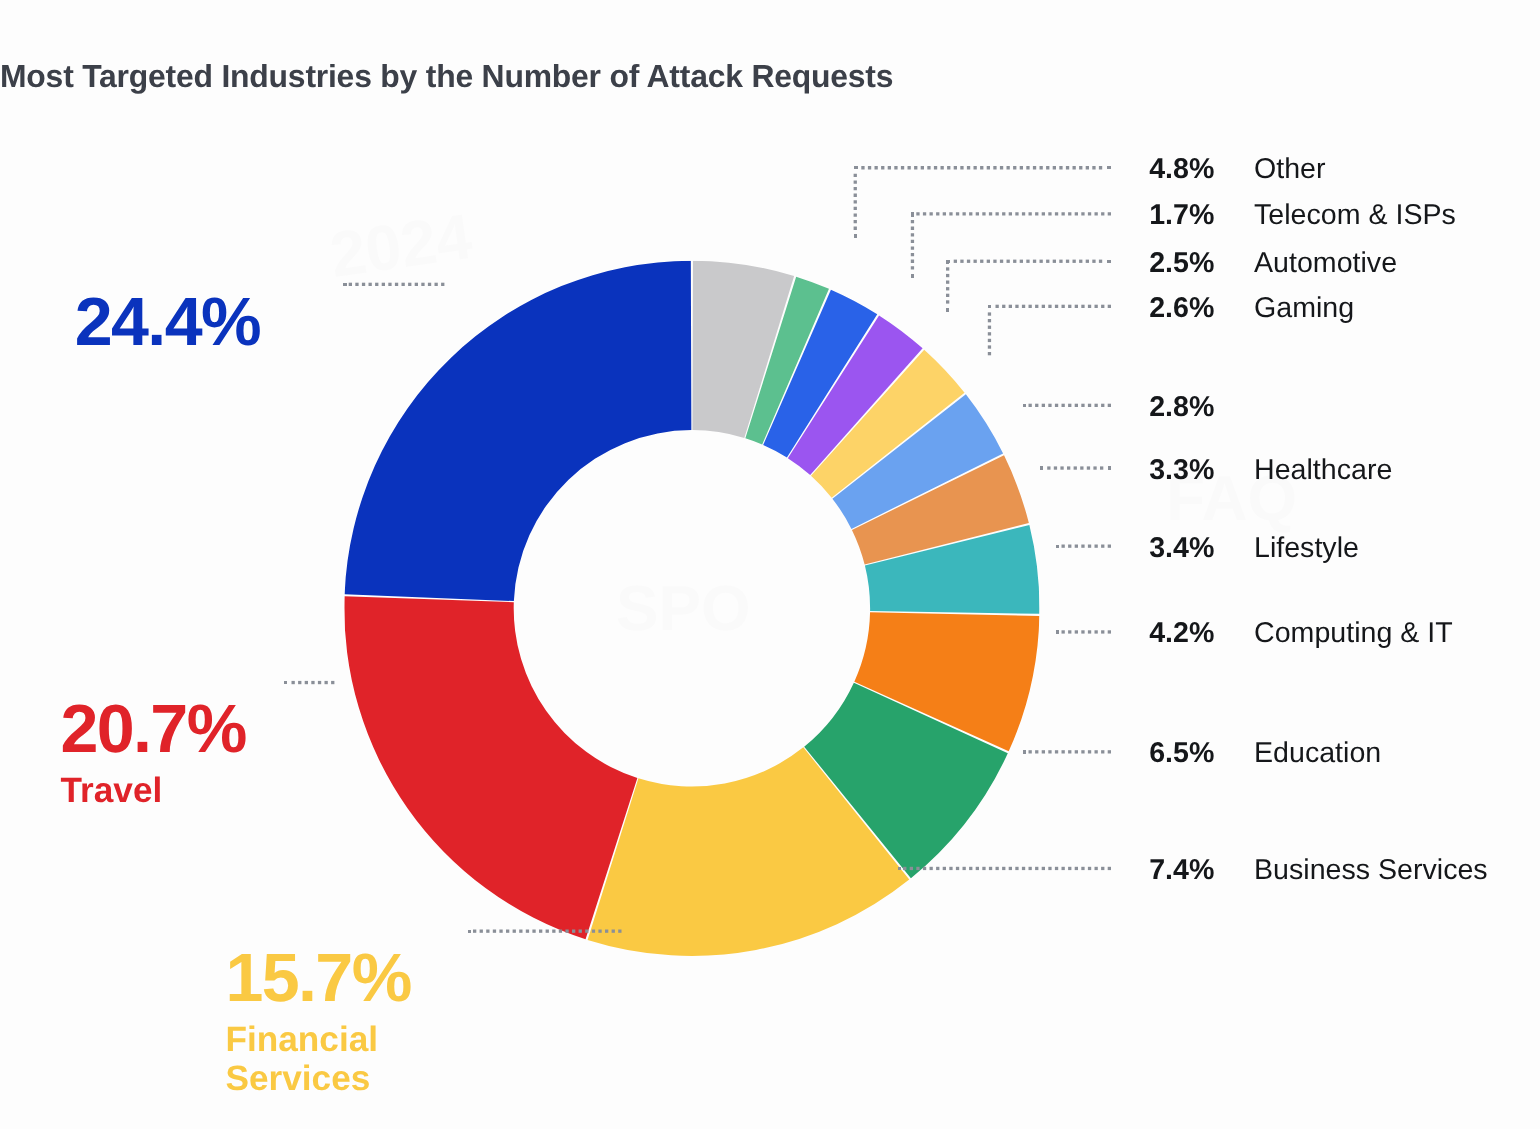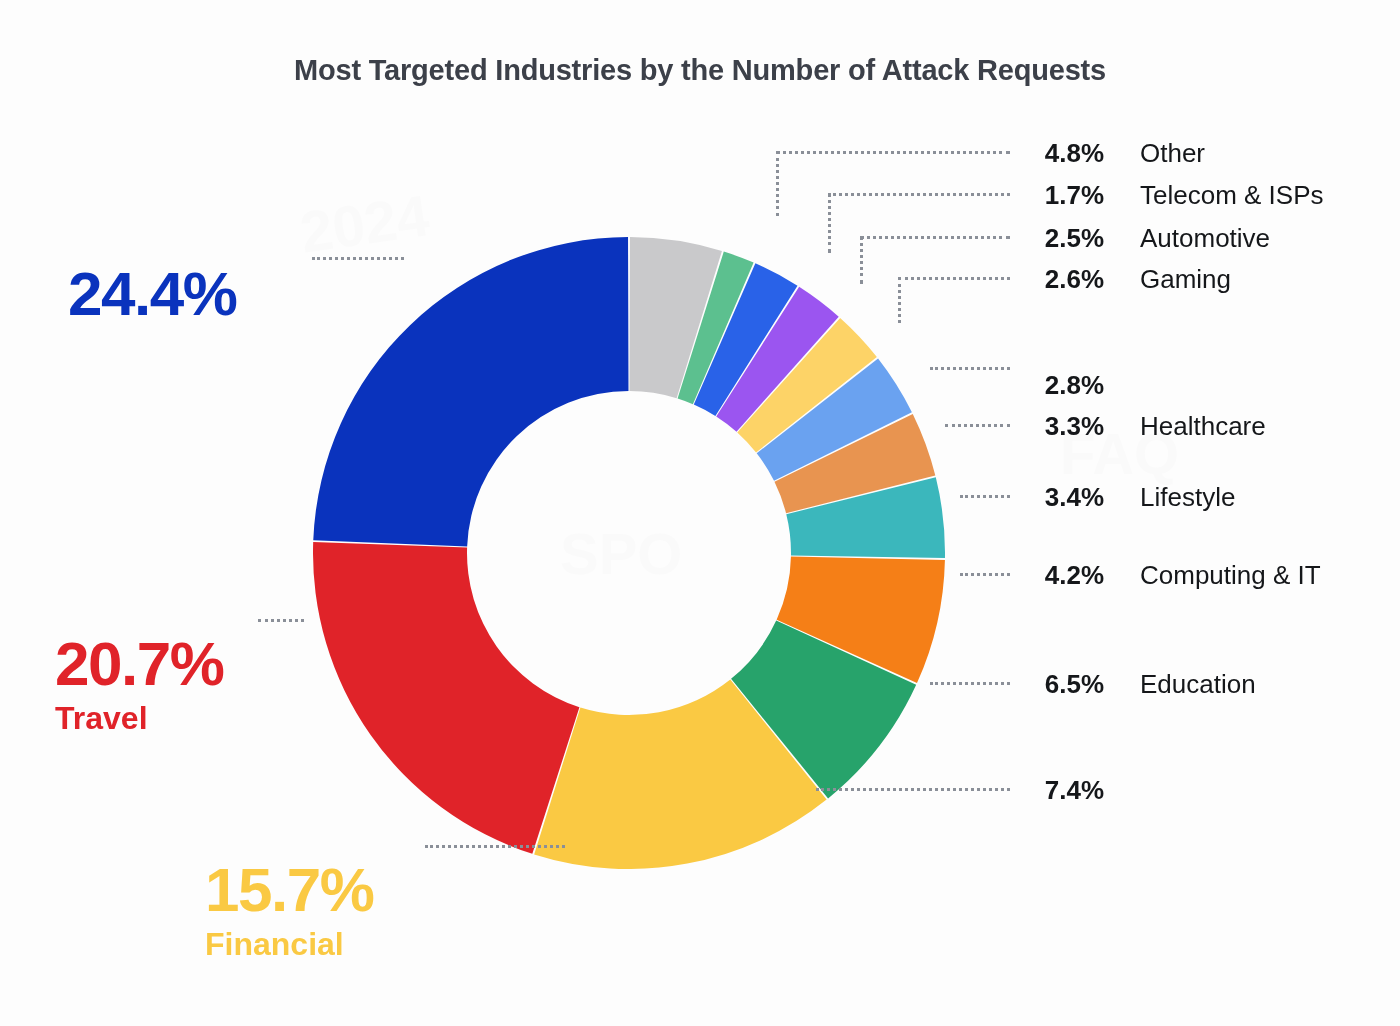--- a/index.html
+++ b/index.html
@@ -9,21 +9,21 @@
     font-family:"Liberation Sans", sans-serif;
     position:relative;
     overflow:hidden;
   }
   #stage { position:absolute; inset:0; }
 
   
   .title {
     position:absolute;
     top:54px; left:0; width:1400px;
-    text-align:center;
+    text-align:left;
     font-size:29px;
     font-weight:bold;
     color:#3C4049;
     letter-spacing:-0.2px;
   }
 
   
   .donut-wrap {
     position:absolute;
     left:313px; top:237px;
@@ -157,50 +157,52 @@
     <span class="legend-name">Telecom &amp; ISPs</span>
   </div>
   <div class="legend-row" style="left:1018px; top:223px;">
     <span class="legend-pct">2.5%</span>
     <span class="legend-name">Automotive</span>
   </div>
   <div class="legend-row" style="left:1018px; top:264px;">
     <span class="legend-pct">2.6%</span>
     <span class="legend-name">Gaming</span>
   </div>
-  <div class="legend-row" style="left:1018px; top:354px;margin-top:16px;">
+  <div class="legend-row" style="left:1018px; top:354px;">
     <span class="legend-pct">2.8%</span>
   </div>
   <div class="legend-row" style="left:1018px; top:411px;">
     <span class="legend-pct">3.3%</span>
     <span class="legend-name">Healthcare</span>
   </div>
   <div class="legend-row" style="left:1018px; top:482px;">
     <span class="legend-pct">3.4%</span>
     <span class="legend-name">Lifestyle</span>
   </div>
   <div class="legend-row" style="left:1018px; top:560px;">
     <span class="legend-pct">4.2%</span>
     <span class="legend-name">Computing &amp; IT</span>
   </div>
   <div class="legend-row" style="left:1018px; top:669px;">
     <span class="legend-pct">6.5%</span>
     <span class="legend-name">Education</span>
   </div>
   <div class="legend-row" style="left:1018px; top:775px;">
     <span class="legend-pct">7.4%</span>
+    <span class="legend-name">Business Services</span>
   </div>
 
   <div class="callout" id="callout-retail" style="color: rgb(10, 51, 189);">
     <span class="big">24.4%</span>
   </div>
 
   <div class="callout" id="callout-travel" style="color: rgb(224, 35, 41);">
     <span class="big">20.7%</span>
     <span class="sub">Travel</span>
   </div>
 
   <div class="callout" id="callout-financial" style="color: rgb(250, 201, 67);">
     <span class="big">15.7%</span>
     <span class="sub">Financial</span>
+    <span class="sub" style="margin-top:0;">Services</span>
   </div>
 
 </div>
 
 </body></html>

